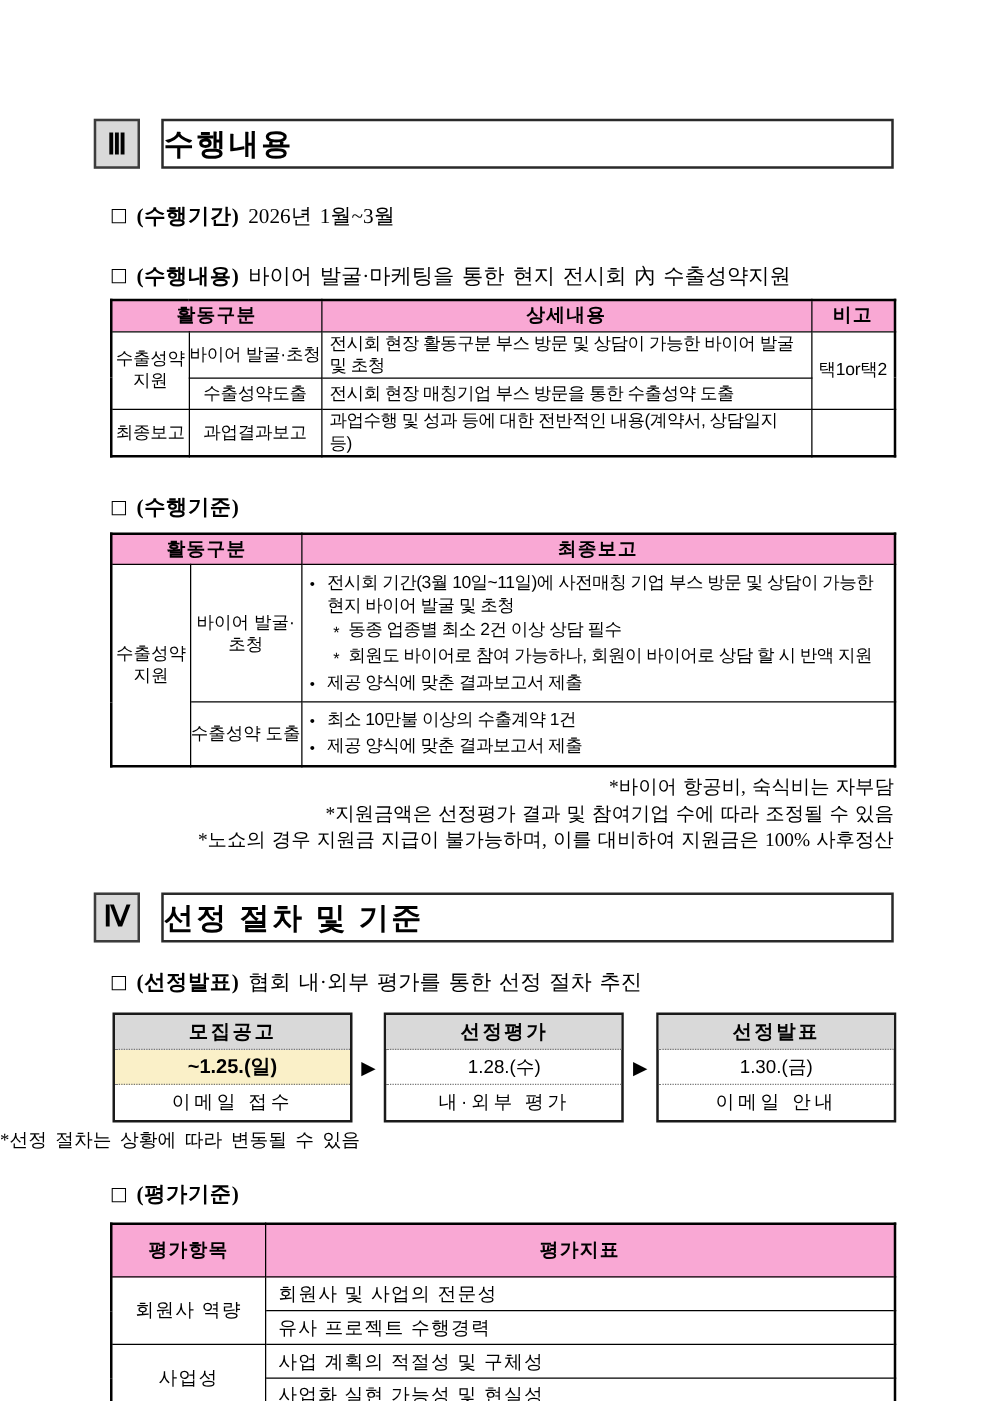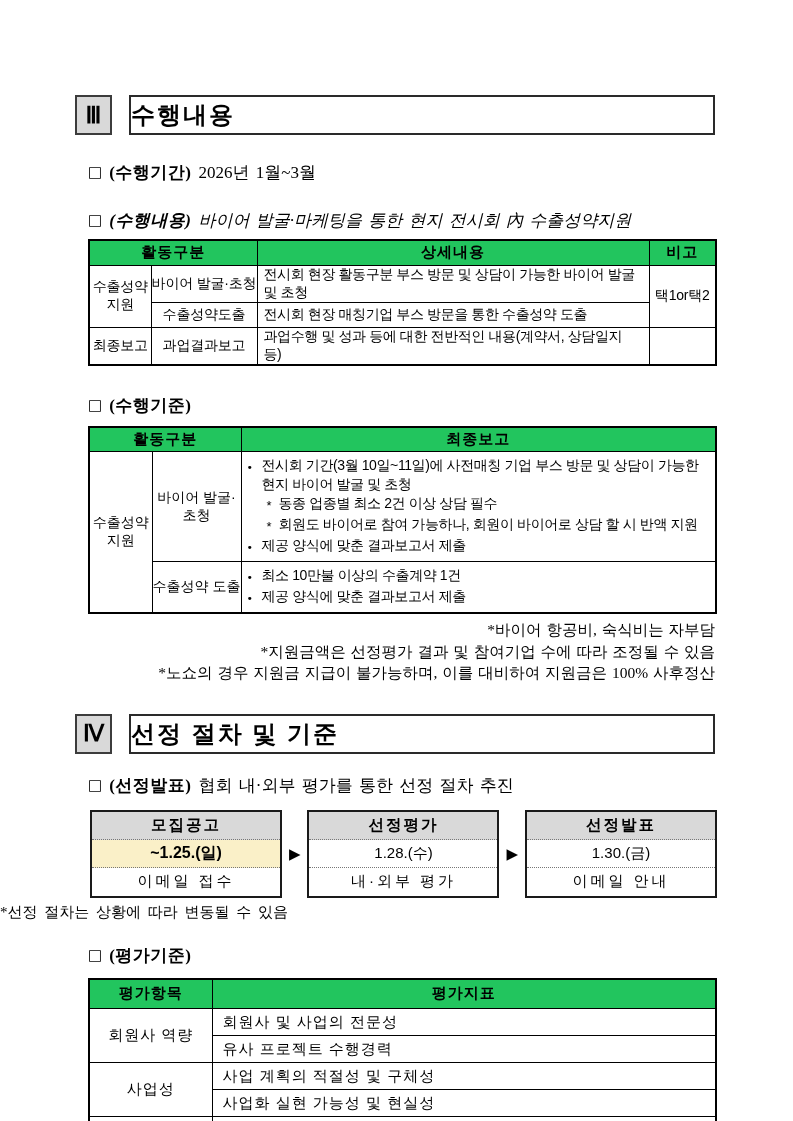--- a/index.html
+++ b/index.html
@@ -22,28 +22,28 @@
     flex: 1; margin-left: 17px; border: 2px solid #2a2a2a; background: #fff;
     display: flex; align-items: center; 
     font-family: "Liberation Sans", sans-serif; font-weight: bold;
     font-size: 24px; letter-spacing: 2px;
   }
   
   .doc-line { margin: 0 78px 0 88px; font-size: 17px; line-height: 23px; word-spacing: 2px; }
   .doc-line .checkbox { font-family: "DejaVu Sans", sans-serif; font-size: 15px; margin-right: 7px; position: relative; top: -1px; }
   .doc-line .line-label { font-weight: bold; margin-right: 7px; letter-spacing: 0.5px; }
   .mt-period { margin-top: 26px; }
-  .mt-content { margin-top: 24px; font-style: italic; }
+  .mt-content { margin-top: 24px; }
   .mt-criteria { margin-top: 28px; }
   .mt-selection { margin-top: 20px; }
   .mt-evaluation { margin-top: 22px; }
   
   table { border-collapse: collapse; table-layout: fixed; margin-left: 88px; width: 627px;
           font-family: "Liberation Sans", sans-serif; border: 2px solid #000; }
-  th { background: #22c55e; font-weight: bold; font-size: 15px; border: 1px solid #000; height: 25px; letter-spacing: 1px; }
+  th { background: #f9a8d4; font-weight: bold; font-size: 15px; border: 1px solid #000; height: 25px; letter-spacing: 1px; }
   td { border: 1px solid #000; font-size: 14px; }
   .activity-table { margin-top: 6px; }
   .activity-table td { height: 25px; text-align: center; letter-spacing: -0.2px; }
   .activity-table td.detail-cell { text-align: left; padding: 0 6px; letter-spacing: -0.4px; }
   .criteria-table { margin-top: 8px; }
   .criteria-table td { text-align: center; }
   .criteria-table td.content-cell { text-align: left; padding: 4px 6px 4px 5px; }
   .b-line { display: flex; line-height: 19px; letter-spacing: -0.4px; }
   .b-line .marker { width: 15px; flex: none; font-family: "DejaVu Sans", sans-serif; font-size: 11px; padding-top: 2px; }
   .s-line { display: flex; line-height: 19px; letter-spacing: -0.4px; padding-left: 20px; }
@@ -58,21 +58,21 @@
             font-family: "Liberation Sans", sans-serif; font-size: 15px; }
   .fb-title { background: #d9d9d9; font-weight: bold; border-bottom: 1px dotted #777; letter-spacing: 2px; font-size: 15.5px; }
   .fb-date { border-bottom: 1px dotted #777; }
   .flow-box.highlight .fb-date { background: #faf0c8; font-weight: bold; font-size: 16px; }
   .fb-method { letter-spacing: 3px; }
   .flow-arrow { font-family: "DejaVu Sans", sans-serif; font-size: 15px; }
   .flow-note { margin: 5px 76px 0 0; text-align: left; font-family: "Liberation Serif", serif;
                font-size: 15px; word-spacing: 3px; }
   
   .eval-table { margin-top: 10px; }
-  .eval-table th { height: 30px; }
+  .eval-table th { height: 43px; }
   .eval-table td { height: 27px; letter-spacing: 1px; font-size: 15px; }
   .eval-table td.item-cell { text-align: center; }
   .eval-table td.ind-cell { padding: 0 10px; }
   .eval-table td.dashed { border-top: 1px dashed #888; }
 </style>
 </head>
 <body>
 
 <div class="page">
 

